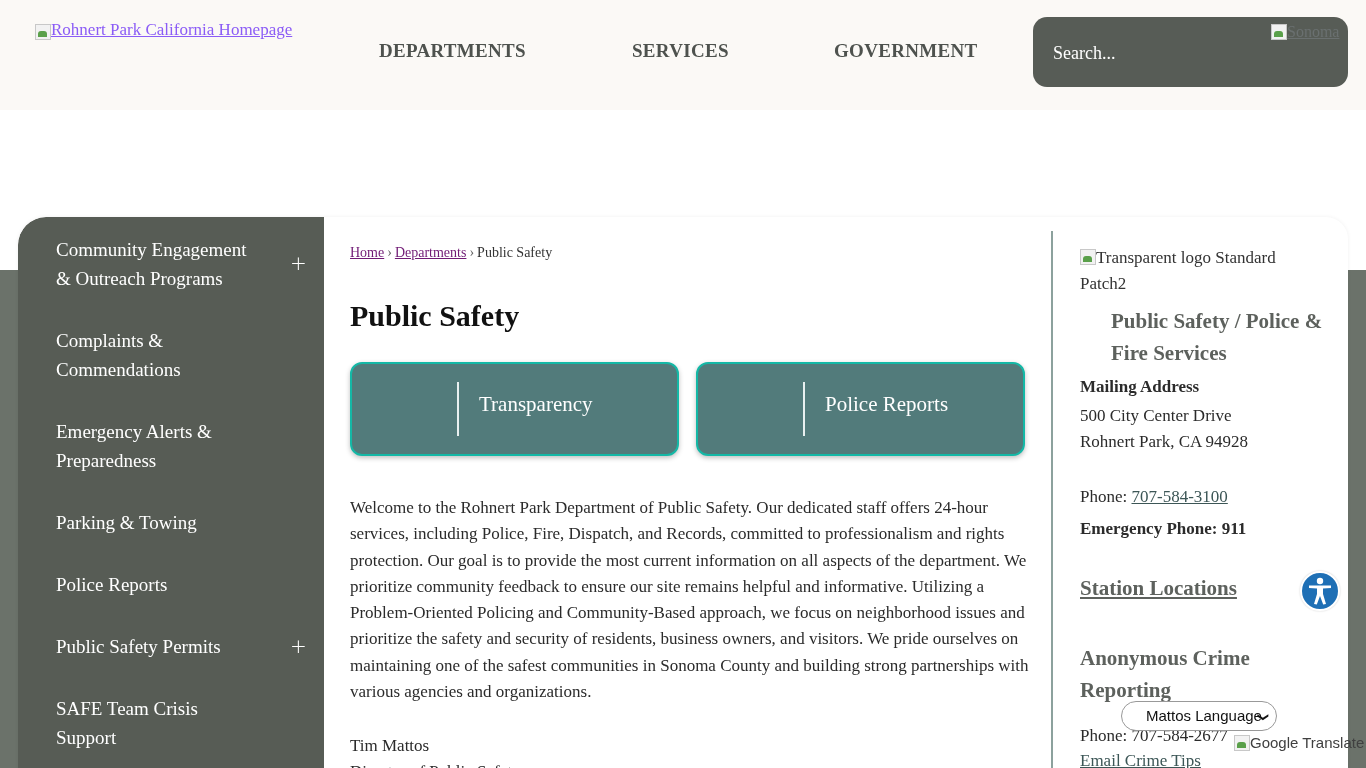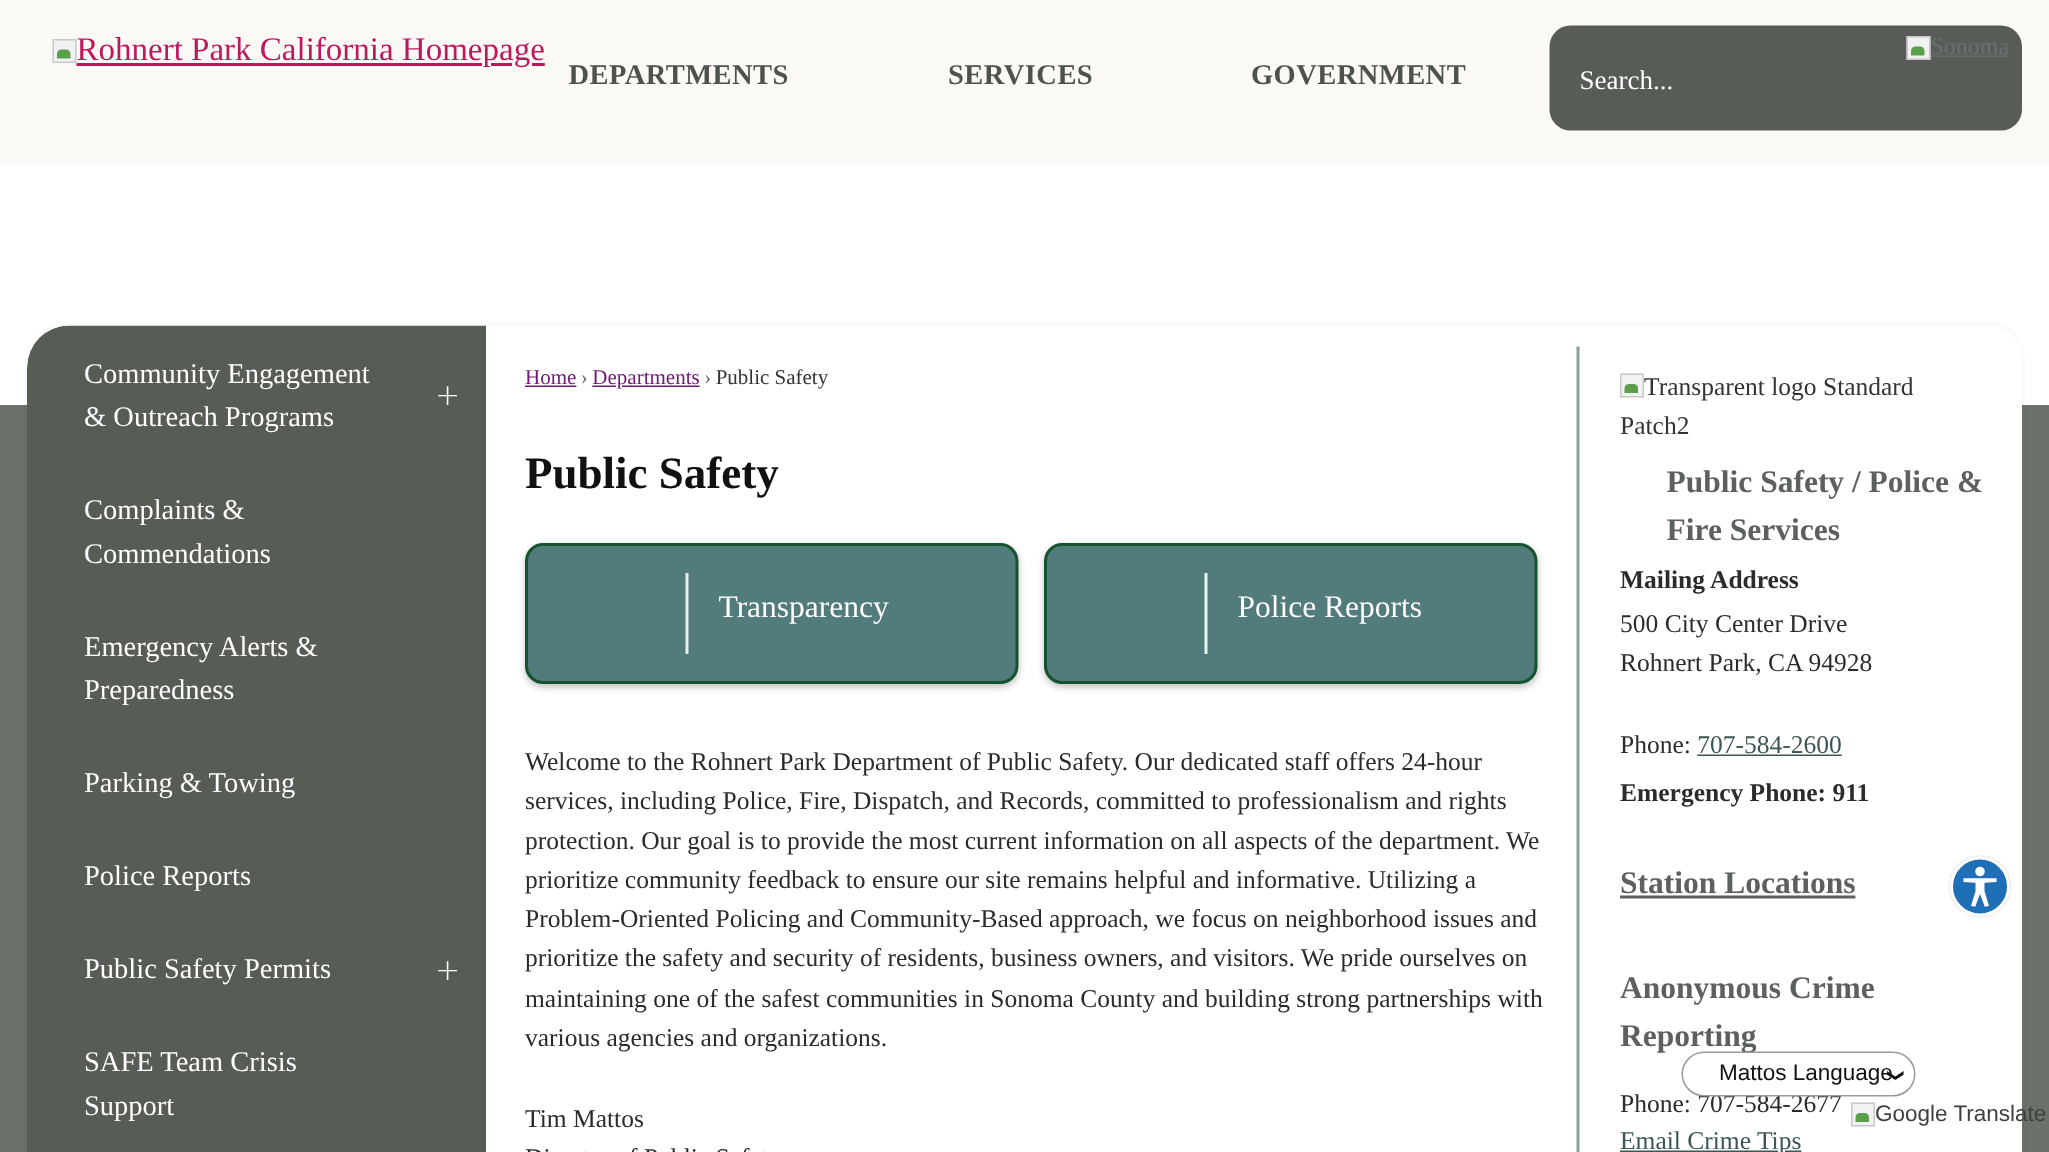--- a/index.html
+++ b/index.html
@@ -6,22 +6,22 @@
     html, body { width: 1366px; height: 768px; overflow: hidden; background: #ffffff; }
     body { font-family: "Liberation Serif", "DejaVu Serif", serif; color: #222; position: relative; }
 
     
     .header {
       position: absolute; left: 0; top: 0; width: 1366px; height: 110px;
       background: #fbf9f6;
     }
     .logo-link {
       position: absolute; left: 35px; top: 20px;
-      font-size: 22px; color: #be185d; text-decoration: underline;
-      display: flex; align-items: center;
+      font-size: 17px; color: #8b5cf6; text-decoration: underline;
+      display: flex; align-items: flex-end;
     }
     .broken-img {
       display: inline-block; width: 16px; height: 16px; position: relative;
       border: 1px solid #c8c8c8; background: #f2f2f2; margin-right: 0; margin-top: 1px;
     }
     .broken-img::after {
       content: ""; position: absolute; left: 2px; bottom: 2px; width: 9px; height: 6px;
       background: #5aa04a; border-radius: 3px 3px 0 0;
     }
     .nav { position: absolute; top: 40px; left: 0; }
@@ -69,21 +69,21 @@
 
     
     .breadcrumb { position: absolute; left: 332px; top: 28px; font-size: 14px; color: #333; }
     .breadcrumb a { color: #701a75; text-decoration: underline; }
     .breadcrumb .sep { color: #666; margin: 0 3px; }
     .page-title { position: absolute; left: 332px; top: 82px; font-size: 30px; font-weight: bold; color: #111; }
 
     .tile {
       position: absolute; top: 145px; width: 329px; height: 94px; background: #527b7b;
       border-radius: 12px; box-shadow: 0 2px 5px rgba(0,0,0,0.25); cursor: pointer;
-      border: 2px solid #14532d;
+      border: 2px solid #14b8a6;
     }
     .tile-divider { position: absolute; left: 105px; top: 18px; width: 2px; height: 54px; background: #e8f0f0; }
     .tile-label { position: absolute; left: 127px; top: 28px; font-size: 21px; color: #ffffff; }
 
     .intro {
       position: absolute; left: 332px; top: 278px; width: 680px; font-size: 17px; line-height: 26.3px; color: #2b2b2b;
     }
     .signature { position: absolute; left: 332px; top: 516px; font-size: 17px; line-height: 26px; color: #2b2b2b; }
 
     
@@ -195,21 +195,21 @@
     <div class="rc-logo">
       <span class="broken-img" style="vertical-align:top;margin-top:4px;"></span><span>Transparent logo Standard Patch2</span>
     </div>
     <h2 class="rc-title">Public Safety / Police &amp; Fire Services</h2>
     <div class="rc-mail-h">Mailing Address</div>
     <div class="rc-addr">
       <div>500 City Center Drive</div>
       <div>Rohnert Park, CA 94928</div>
     </div>
     <div class="rc-phone">
-      <span>Phone: </span><a>707-584-2600</a>
+      <span>Phone: </span><a>707-584-3100</a>
     </div>
     <div class="rc-emerg">Emergency Phone: 911</div>
     <a class="rc-station">Station Locations</a>
     <h3 class="rc-anon">Anonymous Crime Reporting</h3>
     <div class="rc-phone2">Phone: 707-584-2677</div>
     <a class="rc-email">Email Crime Tips</a>
   </aside>
 </div>
 
 <div class="a11y-btn">

